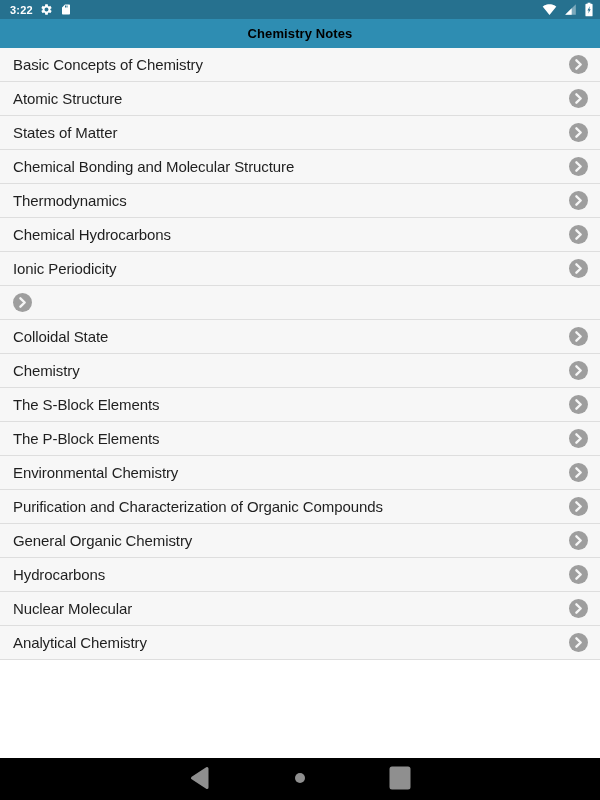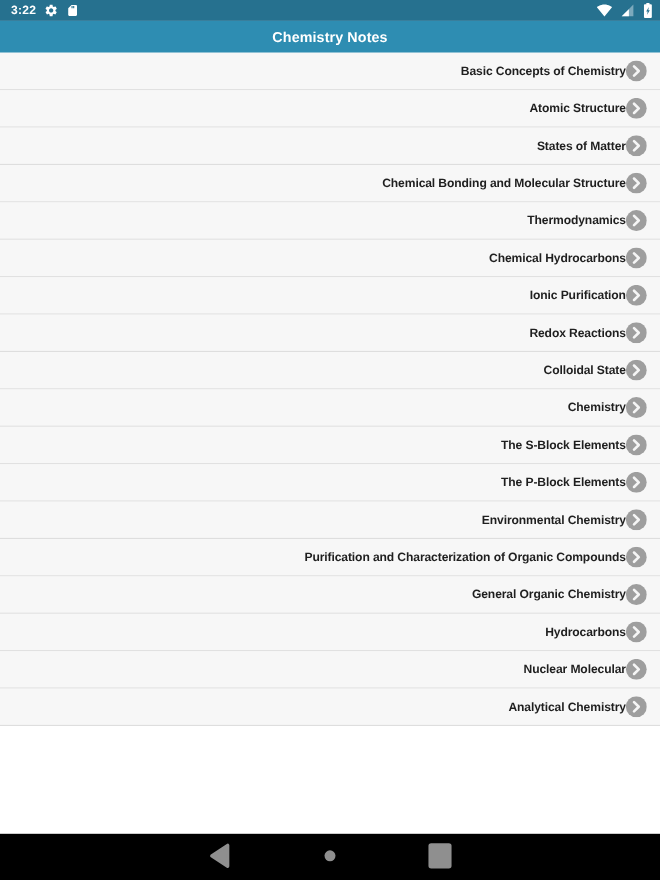--- a/index.html
+++ b/index.html
@@ -22,28 +22,28 @@
   
   .status-bar{height:19px;background:var(--status-bar-bg);display:flex;align-items:center;
     justify-content:space-between;padding:0 6px;flex:none;}
   .sb-left,.sb-right{display:flex;align-items:center;gap:7px;}
   .sb-time{color:#fff;font-size:11px;font-weight:700;letter-spacing:.2px;padding-left:4px;}
   .sb-icon{display:inline-flex;align-items:center;}
 
   
   .app-bar{height:29px;background:var(--header-bg);display:flex;align-items:center;
     justify-content:center;flex:none;}
-  .app-title{color:#ffffff;font-size:13px;font-weight:700;letter-spacing:.1px;}
+  .app-title{color:#000000;font-size:13px;font-weight:700;letter-spacing:.1px;}
 
   
   .list{flex:none;background:var(--row-bg);}
   .row{height:34px;background:var(--row-bg);border-bottom:1px solid var(--divider);
     display:flex;align-items:center;padding:0 12px 0 13px;cursor:pointer;}
-  .row-label{flex:1;font-size:11px;font-weight:700;color:var(--row-text);letter-spacing:-.1px;
-    white-space:nowrap;overflow:hidden;text-overflow:ellipsis;text-align:right;}
+  .row-label{flex:1;font-size:15px;font-weight:400;color:var(--row-text);letter-spacing:-.1px;
+    white-space:nowrap;overflow:hidden;text-overflow:ellipsis;}
   .chevron{flex:none;width:19px;height:19px;display:inline-flex;}
 
   .filler{flex:1;background:var(--below-list-bg);}
 
   
   .nav-bar{height:42px;background:var(--nav-bg);display:flex;align-items:center;
     justify-content:center;flex:none;position:relative;}
   .nav-btn{position:absolute;top:0;height:42px;width:60px;display:flex;align-items:center;
     justify-content:center;background:transparent;border:none;cursor:pointer;}
   .nav-back{left:170px;}
@@ -151,31 +151,30 @@
     <span class="row-label">Chemical Hydrocarbons</span>
     <span class="chevron">
       <svg width="19" height="19" viewBox="0 0 19 19">
         <circle cx="9.5" cy="9.5" r="9.5" fill="var(--chevron-bg)"></circle>
         <path d="M7.4 5.3 11.7 9.5 7.4 13.7" fill="none" stroke="var(--chevron-arrow)" stroke-width="2.4" stroke-linecap="round" stroke-linejoin="round"></path>
       </svg>
     </span>
   </div>
 
   <div class="row">
-    <span class="row-label">Ionic Purification</span>
-    <span class="chevron">
-      <svg width="19" height="19" viewBox="0 0 19 19">
-        <circle cx="9.5" cy="9.5" r="9.5" fill="var(--chevron-bg)"></circle>
-        <path d="M7.4 5.3 11.7 9.5 7.4 13.7" fill="none" stroke="var(--chevron-arrow)" stroke-width="2.4" stroke-linecap="round" stroke-linejoin="round"></path>
-      </svg>
-    </span>
-  </div>
-
-  <div class="row">
-    <span class="row-label">Redox Reactions</span>
+    <span class="row-label">Ionic Periodicity</span>
+    <span class="chevron">
+      <svg width="19" height="19" viewBox="0 0 19 19">
+        <circle cx="9.5" cy="9.5" r="9.5" fill="var(--chevron-bg)"></circle>
+        <path d="M7.4 5.3 11.7 9.5 7.4 13.7" fill="none" stroke="var(--chevron-arrow)" stroke-width="2.4" stroke-linecap="round" stroke-linejoin="round"></path>
+      </svg>
+    </span>
+  </div>
+
+  <div class="row">
     <span class="chevron">
       <svg width="19" height="19" viewBox="0 0 19 19">
         <circle cx="9.5" cy="9.5" r="9.5" fill="var(--chevron-bg)"></circle>
         <path d="M7.4 5.3 11.7 9.5 7.4 13.7" fill="none" stroke="var(--chevron-arrow)" stroke-width="2.4" stroke-linecap="round" stroke-linejoin="round"></path>
       </svg>
     </span>
   </div>
 
   <div class="row">
     <span class="row-label">Colloidal State</span>

